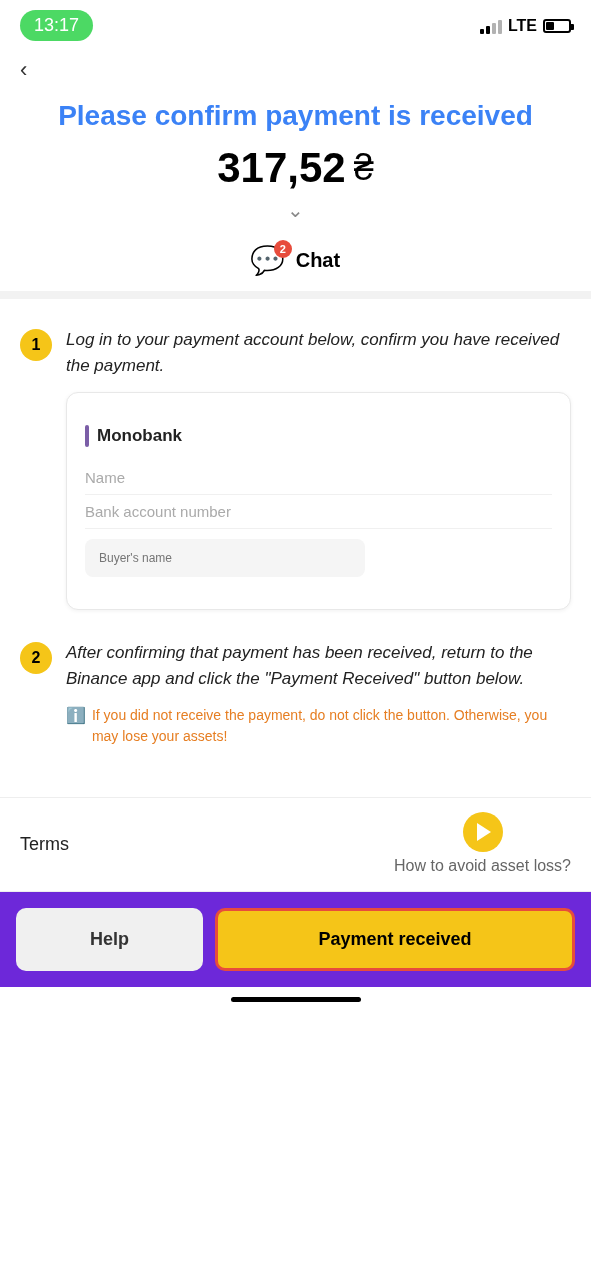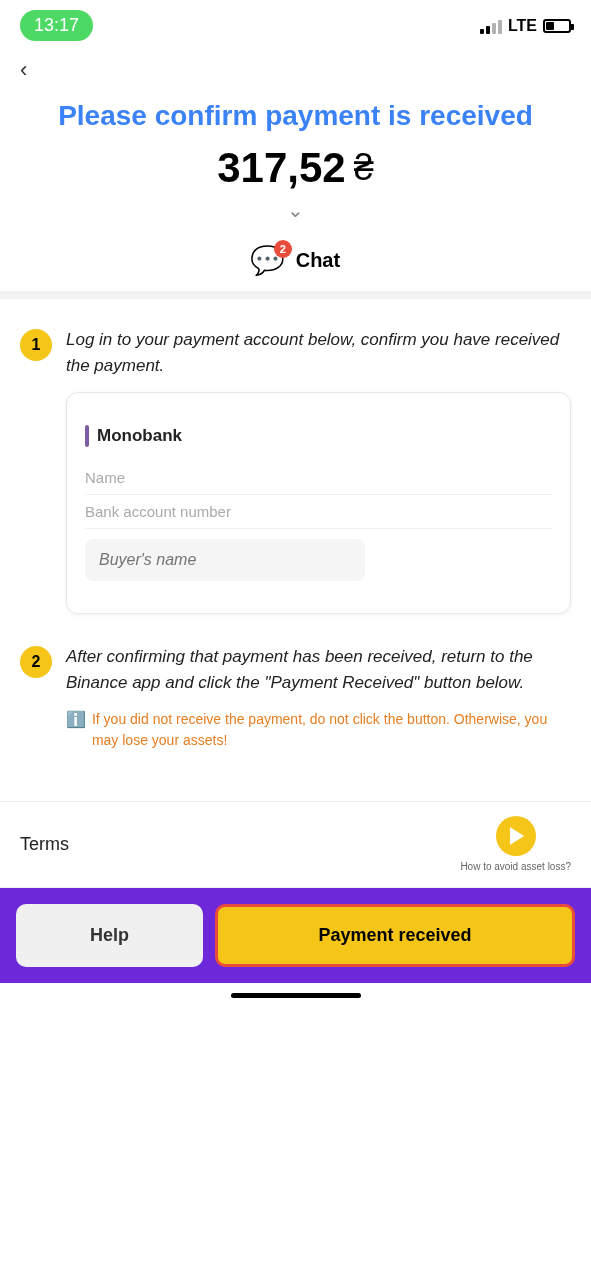--- a/index.html
+++ b/index.html
@@ -251,26 +251,25 @@
     }
 
     
     .buyer-input-wrap {
       margin-top: 10px;
     }
     .buyer-input {
       background: #f5f5f5;
       border-radius: 8px;
       padding: 12px 14px;
-      font-size: 16px;
+      font-size: 12px;
       color: #8b5cf6;
       width: 60%;
       border: none;
       outline: none;
-      font-style: italic;
     }
 
     
     .warning-text {
       display: flex;
       align-items: flex-start;
       gap: 6px;
       margin-top: 10px;
     }
     .warning-icon {
@@ -317,21 +316,21 @@
     }
     .play-triangle {
       width: 0;
       height: 0;
       border-top: 9px solid transparent;
       border-bottom: 9px solid transparent;
       border-left: 14px solid #fff;
       margin-left: 3px;
     }
     .video-label {
-      font-size: 10px;
+      font-size: 16px;
       color: #666;
       text-align: center;
       line-height: 1.3;
     }
 
     
     .bottom-bar {
       display: flex;
       gap: 12px;
       padding: 16px 16px;

